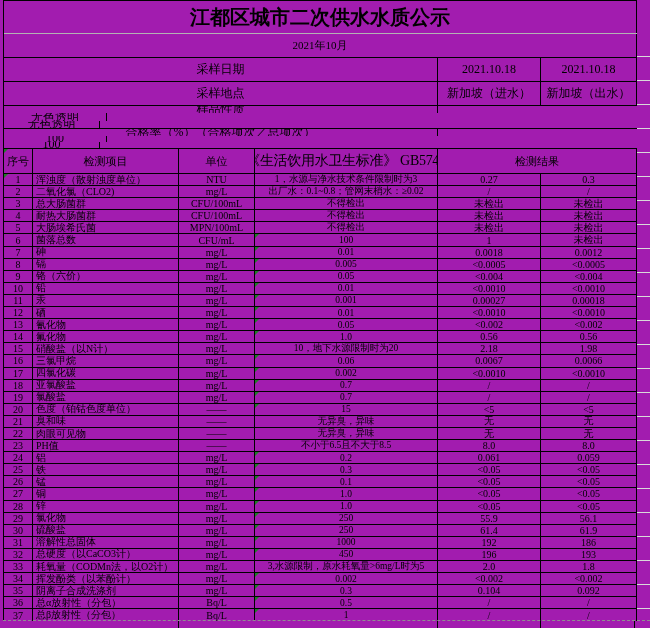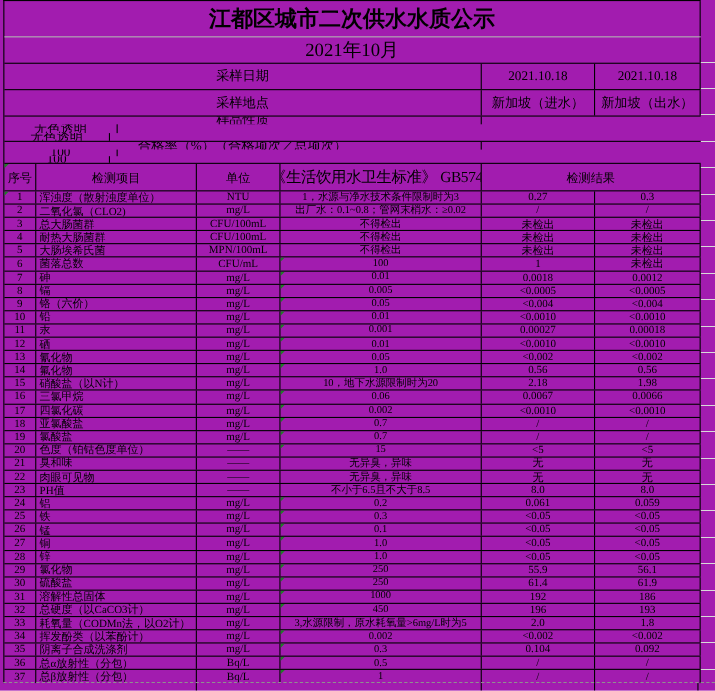--- a/index.html
+++ b/index.html
@@ -26,21 +26,21 @@
   }
   .row{display:flex;box-sizing:border-box;border-bottom:1px solid #000;}
   .cell{
     box-sizing:border-box;border-right:1px solid #000;
     display:flex;align-items:center;justify-content:center;
     overflow:hidden;white-space:nowrap;position:relative;
   }
   .title-row{height:33px;border-bottom-color:#b3b3b3;}
   .title-cell{width:633px;font-size:20px;font-weight:bold;}
   .subtitle-row{height:24px;}
-  .subtitle-cell{width:633px;font-size:17px;}
+  .subtitle-cell{width:633px;font-size:11px;}
   .info-a{height:24px;}
   .info-b{height:23px;flex-direction:column;}
   .info-c{height:20px;flex-direction:column;}
   .info-row{font-size:12px;font-family:Liberation Serif, serif;}
   .c-label{width:434px;}
   .c-v1{width:103px;}
   .c-v2{width:96px;}
   .header-row{height:25px;font-size:11px;}
   .header-row .c-std{font-size:14px;letter-spacing:-0.3px;}
   .c-no{width:29px;}

